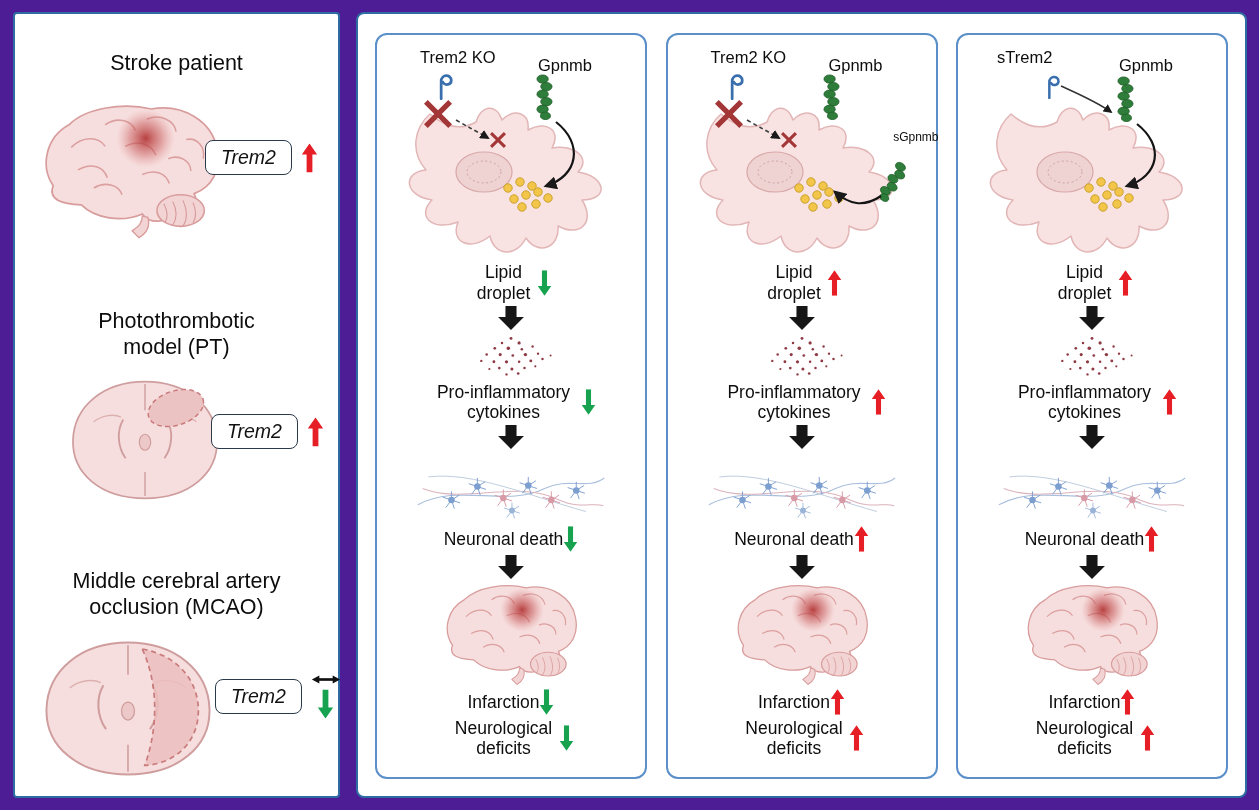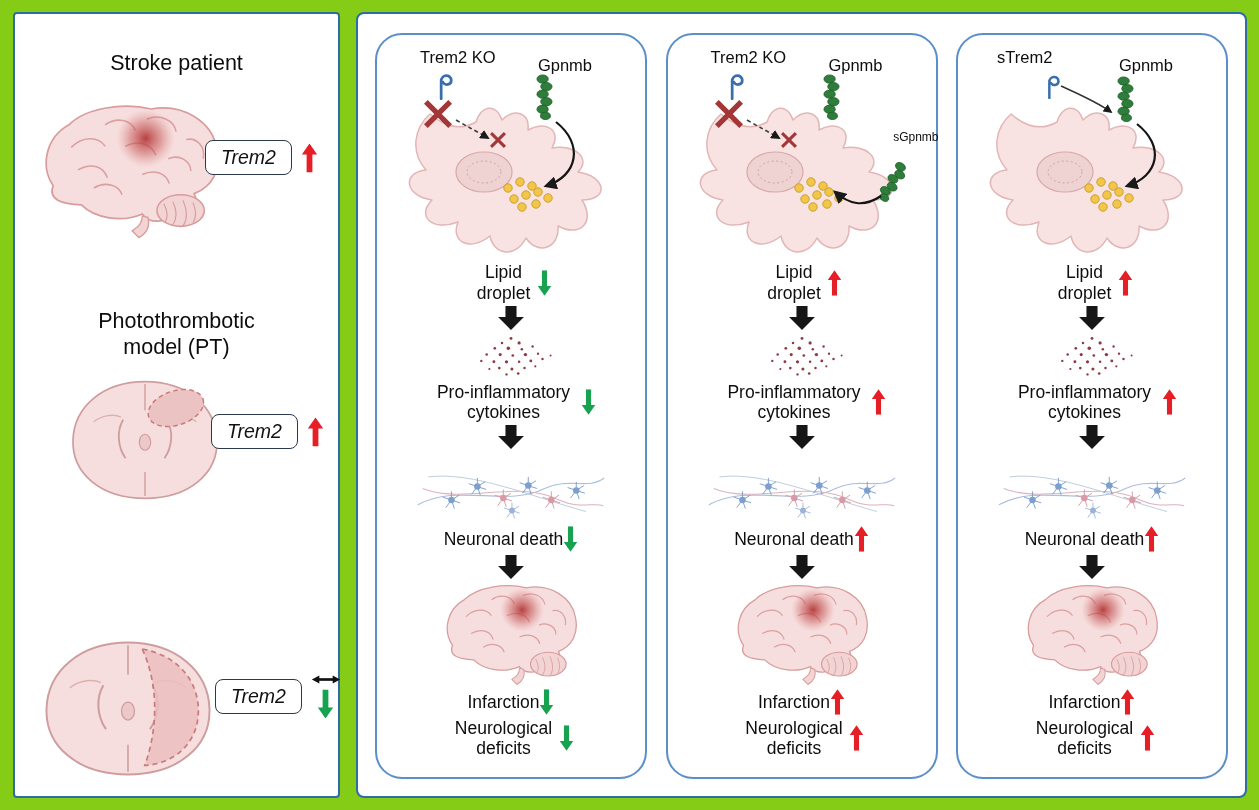--- a/index.html
+++ b/index.html
@@ -1,18 +1,18 @@
 <!DOCTYPE html>
 <html><head>
 <meta charset="utf-8">
 <style>
   * { margin:0; padding:0; box-sizing:border-box; }
   html,body { width:1259px; height:810px; background:#fff; }
   body { font-family:"Liberation Sans", sans-serif; color:#111; position:relative; }
-  .stage { position:absolute; inset:0; background:#84cc16; }
+  .stage { position:absolute; inset:0; background:#4c1d95; }
 
   
   .left-panel { position:absolute; left:13px; top:12px; width:327px; height:786px;
                 border:2px solid #2e6ca4; border-radius:4px; background:#fff; }
   .lp-title { position:absolute; left:0; right:0; text-align:center; font-size:21.5px; color:#0d0d0d; line-height:1.22; }
   .t1 { top:36px; }
   .t2 { top:294px; padding:0 58px; }
   .t3 { top:554px; padding:0 28px; }
   .art { position:absolute; }
   .a1 { left:20px; top:86px; width:192px; height:141px; }
@@ -24,21 +24,21 @@
   .m3 { left:200px; top:660px; }
   .mbox { display:inline-block; border:1.7px solid #2b3a4a; border-radius:8px; padding:5px 15px;
           font-size:19.5px; background:#fff; white-space:nowrap; }
   .m3-col { display:flex; flex-direction:column; align-items:center; gap:4px; }
   .dbl { width:30px; height:11px; }
 
   
   .right-panel { position:absolute; left:356px; top:12px; width:891px; height:786px;
                  border:2.5px solid #2e6ca4; border-radius:8px; background:#fff;
                  display:flex; justify-content:space-between; padding:19px 17px; }
-  .column { width:272px; height:746px; border:2px solid #5b8fc9; border-radius:27px;
+  .column { width:272px; height:746px; border:2px solid #5b8fc9; border-radius:12px;
             display:flex; flex-direction:column; align-items:center; justify-content:space-between;
             padding:13px 6px 18px; background:#fff; }
 
   .cell-area { position:relative; width:250px; height:212px; flex:none; }
   .cell-svg  { position:absolute; left:0; top:22px; width:250px; height:190px; }
   .cl { position:absolute; font-size:16.5px; white-space:nowrap; color:#0d0d0d; }
   .cl-receptor { left:34px; top:0; }
   .cl-ligand   { right:44px; top:8px;margin-left:12px; }
   .cl-sgpnmb   { right:-12px; top:82px; font-size:12px; }
   .c3 .cl-receptor { left:30px; }
@@ -212,20 +212,21 @@
       <use href="#sym-coronal"></use>
       <ellipse cx="102" cy="28" rx="25" ry="15" fill="#ecc3c3" stroke="#c97a7a" stroke-width="1.3" stroke-dasharray="4 3" transform="rotate(-18 102 28)"></ellipse>
     </svg>
     <div class="marker m2">
       <span class="mbox">Trem2</span>
       <svg class="trend t-up big" viewBox="0 0 20 34">
           <use href="#sym-trend"></use>
         </svg>
     </div>
 
+    <div class="lp-title t3">Middle cerebral artery occlusion (MCAO)</div>
     <svg class="art a3" viewBox="0 0 150 112">
       <use href="#sym-coronal"></use>
       <path d="M86 10 C118 16 132 40 129 64 C126 86 108 99 88 100 C98 72 99 38 86 10 Z" fill="#ecbebe" fill-opacity="0.85" stroke="#c97a7a" stroke-width="1.3" stroke-dasharray="4 3"></path>
     </svg>
     <div class="marker m3">
       <span class="mbox">Trem2</span>
       <span class="m3-col">
         <svg class="dbl" viewBox="0 0 36 12">
             <use href="#sym-dbl"></use>
           </svg>

